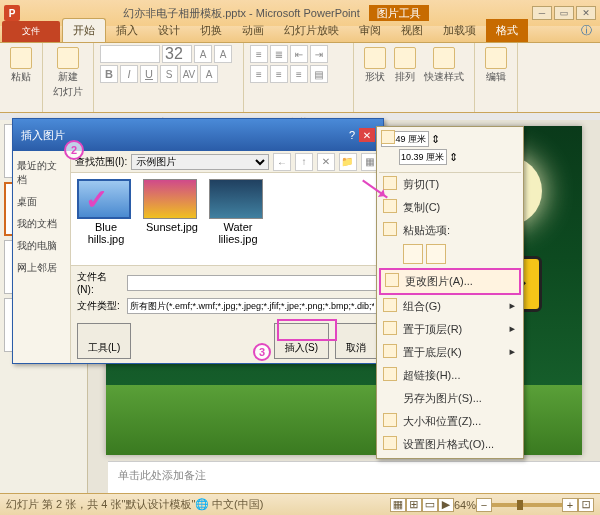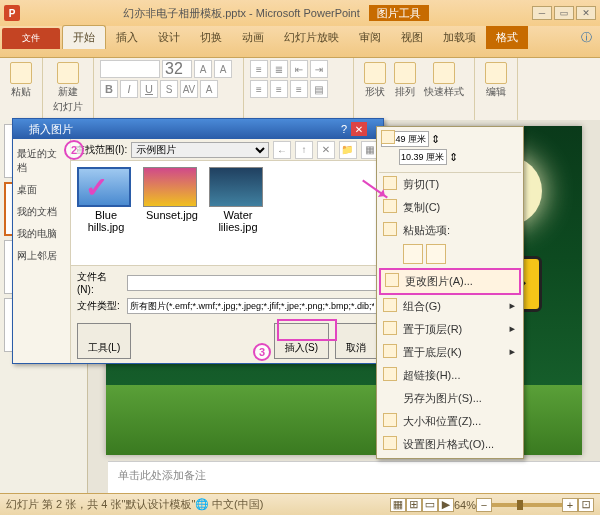--- a/index.html
+++ b/index.html
@@ -3,21 +3,21 @@
 <meta charset="utf-8">
 <style>
 *{box-sizing:border-box;margin:0;padding:0;font-family:"Microsoft YaHei",SimSun,sans-serif;font-size:11px;}
 body{width:600px;height:515px;background:#e8e8e8;overflow:hidden;position:relative;}
 .titlebar{height:26px;background:linear-gradient(#f8d9a8,#f5cd8a);display:flex;align-items:center;padding:0 4px;gap:4px;}
 .titlebar .logo{width:16px;height:16px;background:#d24726;border-radius:2px;color:#fff;display:flex;align-items:center;justify-content:center;font-weight:bold;font-size:10px;}
 .titlebar .tt{flex:1;text-align:center;color:#555;font-size:11px;}
 .titlebar .pt{background:#c76b00;color:#fff;padding:2px 8px;margin-left:6px;}
 .winbtns{display:flex;gap:2px;}
 .winbtns span{width:20px;height:14px;border:1px solid #bba16a;background:#f5e6c8;display:flex;align-items:center;justify-content:center;font-size:9px;color:#666;cursor:pointer;}
-.tabs{height:32px;background:linear-gradient(#f8d9a8,#f1c883);display:flex;align-items:flex-end;padding:8px 2px;border-bottom:1px solid #c9a45a;}
+.tabs{height:17px;background:linear-gradient(#f8d9a8,#f1c883);display:flex;align-items:flex-end;padding:0 2px;border-bottom:1px solid #c9a45a;}
 .tab{padding:4px 10px;color:#5a4a2a;cursor:pointer;}
 .tab.file{background:#c44423;color:#fff;border-radius:2px 2px 0 0;margin-right:2px;}
 .tab.active{background:#f5f0e6;border:1px solid #c9a45a;border-bottom:none;border-radius:3px 3px 0 0;}
 .tab.fmt{background:#c76b00;color:#fff;}
 .help{margin-left:auto;color:#2a6aa8;padding:4px 6px;cursor:pointer;}
 .ribbon{height:70px;background:#f5f0e6;border-bottom:1px solid #c9a45a;display:flex;}
 .rgroup{border-right:1px solid #d9cdaa;padding:2px 6px;display:flex;flex-direction:column;justify-content:space-between;}
 .rgroup .lbl{text-align:center;font-size:10px;color:#777;margin-top:33px;}
 .rbig{display:flex;flex-direction:column;align-items:center;gap:1px;padding:2px 4px;cursor:pointer;}
 .rbig .ic{width:22px;height:22px;background:#fff3d6;border:1px solid #d8b872;border-radius:2px;}
@@ -36,21 +36,21 @@
 .grass{position:absolute;bottom:0;left:0;right:0;height:70px;background:linear-gradient(#5aa038,#3a7a20);}
 .sign{position:absolute;right:40px;top:130px;width:56px;height:56px;background:#f5c518;border:3px solid #222;border-radius:6px;transform:rotate(0deg);display:flex;align-items:center;justify-content:center;font-size:30px;color:#222;}
 .notes{height:32px;background:#ffffff;border-top:1px solid #ccc;padding:6px 10px;color:#888;margin-left:20px;}
 .status{position:absolute;bottom:0;left:0;right:0;height:22px;background:linear-gradient(#f5e6c8,#ecd6a8);border-top:1px solid #c9a45a;display:flex;align-items:center;padding:0 6px;gap:0;font-size:10px;color:#6a5a3a;}
 .status .sp{flex:1;}
 .zoombtn{width:16px;height:14px;border:1px solid #bba16a;background:#fff;display:flex;align-items:center;justify-content:center;cursor:pointer;}
 .zoomslider{width:70px;height:4px;background:#c9a45a;position:relative;}
 .zoomslider::after{content:"";position:absolute;left:35%;top:-3px;width:6px;height:10px;background:#8a6a2a;}
 
 .dlg{position:absolute;left:12px;top:118px;width:372px;height:246px;background:#f4f0e4;border:1px solid #2a5ca8;box-shadow:2px 2px 4px rgba(0,0,0,.3);display:flex;flex-direction:column;}
-.dlgtitle{height:20px;background:linear-gradient(#4a8ad8,#2a5ca8);color:#fff;display:flex;align-items:center;padding:0 16px;font-size:11px;}
+.dlgtitle{height:32px;background:linear-gradient(#4a8ad8,#2a5ca8);color:#fff;display:flex;align-items:center;padding:0 8px;font-size:11px;}
 .dlgtitle .sp2{flex:1;}
 .dlgtitle .x{width:16px;height:14px;background:#d44;color:#fff;display:flex;align-items:center;justify-content:center;cursor:pointer;font-size:10px;}
 .dlgbody{flex:1;display:flex;}
 .dlgside{width:58px;background:#f8f4ea;border-right:1px solid #d8d0b8;padding:4px 2px;}
 .dlgside div{padding:4px 2px;font-size:10px;color:#444;cursor:pointer;display:flex;align-items:center;gap:2px;}
 .dlgmain{flex:1;display:flex;flex-direction:column;}
 .dlgtool{height:22px;border-bottom:1px solid #d8d0b8;display:flex;align-items:center;padding:0 4px;gap:4px;}
 .dlgtool select{height:16px;font-size:10px;flex:1;border:1px solid #aaa;}
 .dlgfiles{flex:1;background:#fff;padding:6px;display:flex;gap:8px;align-items:flex-start;}
 .file{width:58px;text-align:center;font-size:9px;cursor:pointer;}

